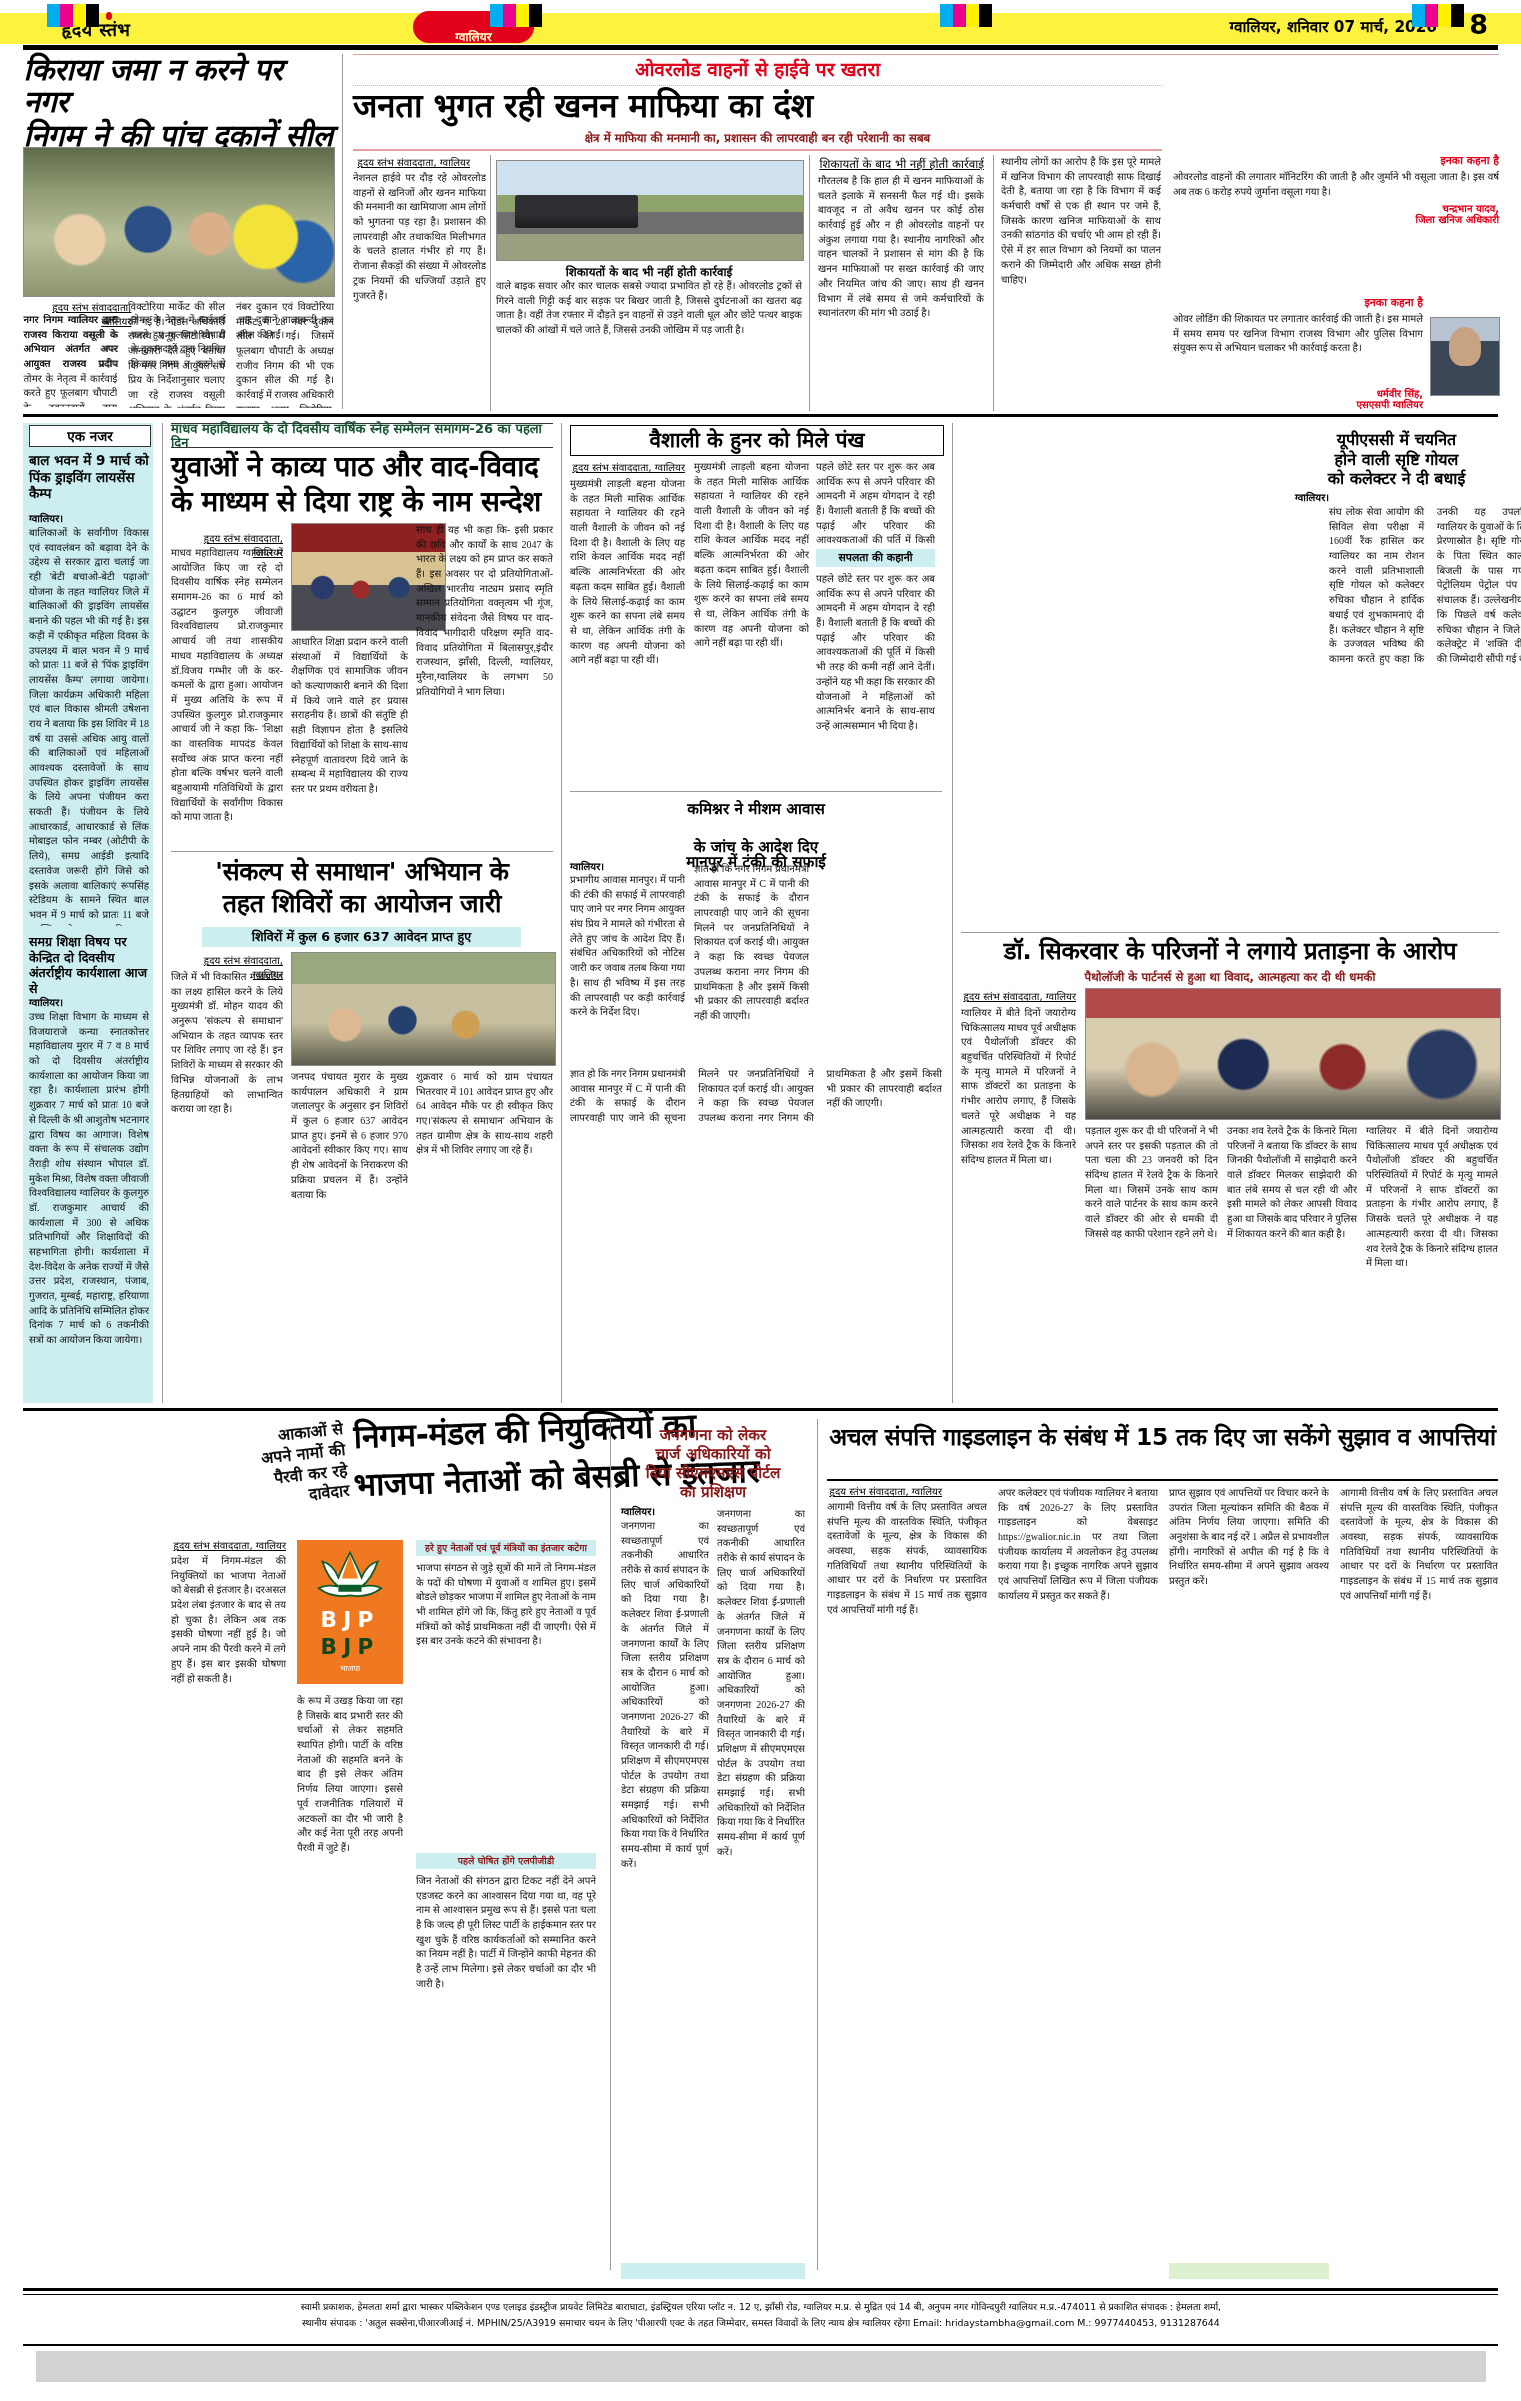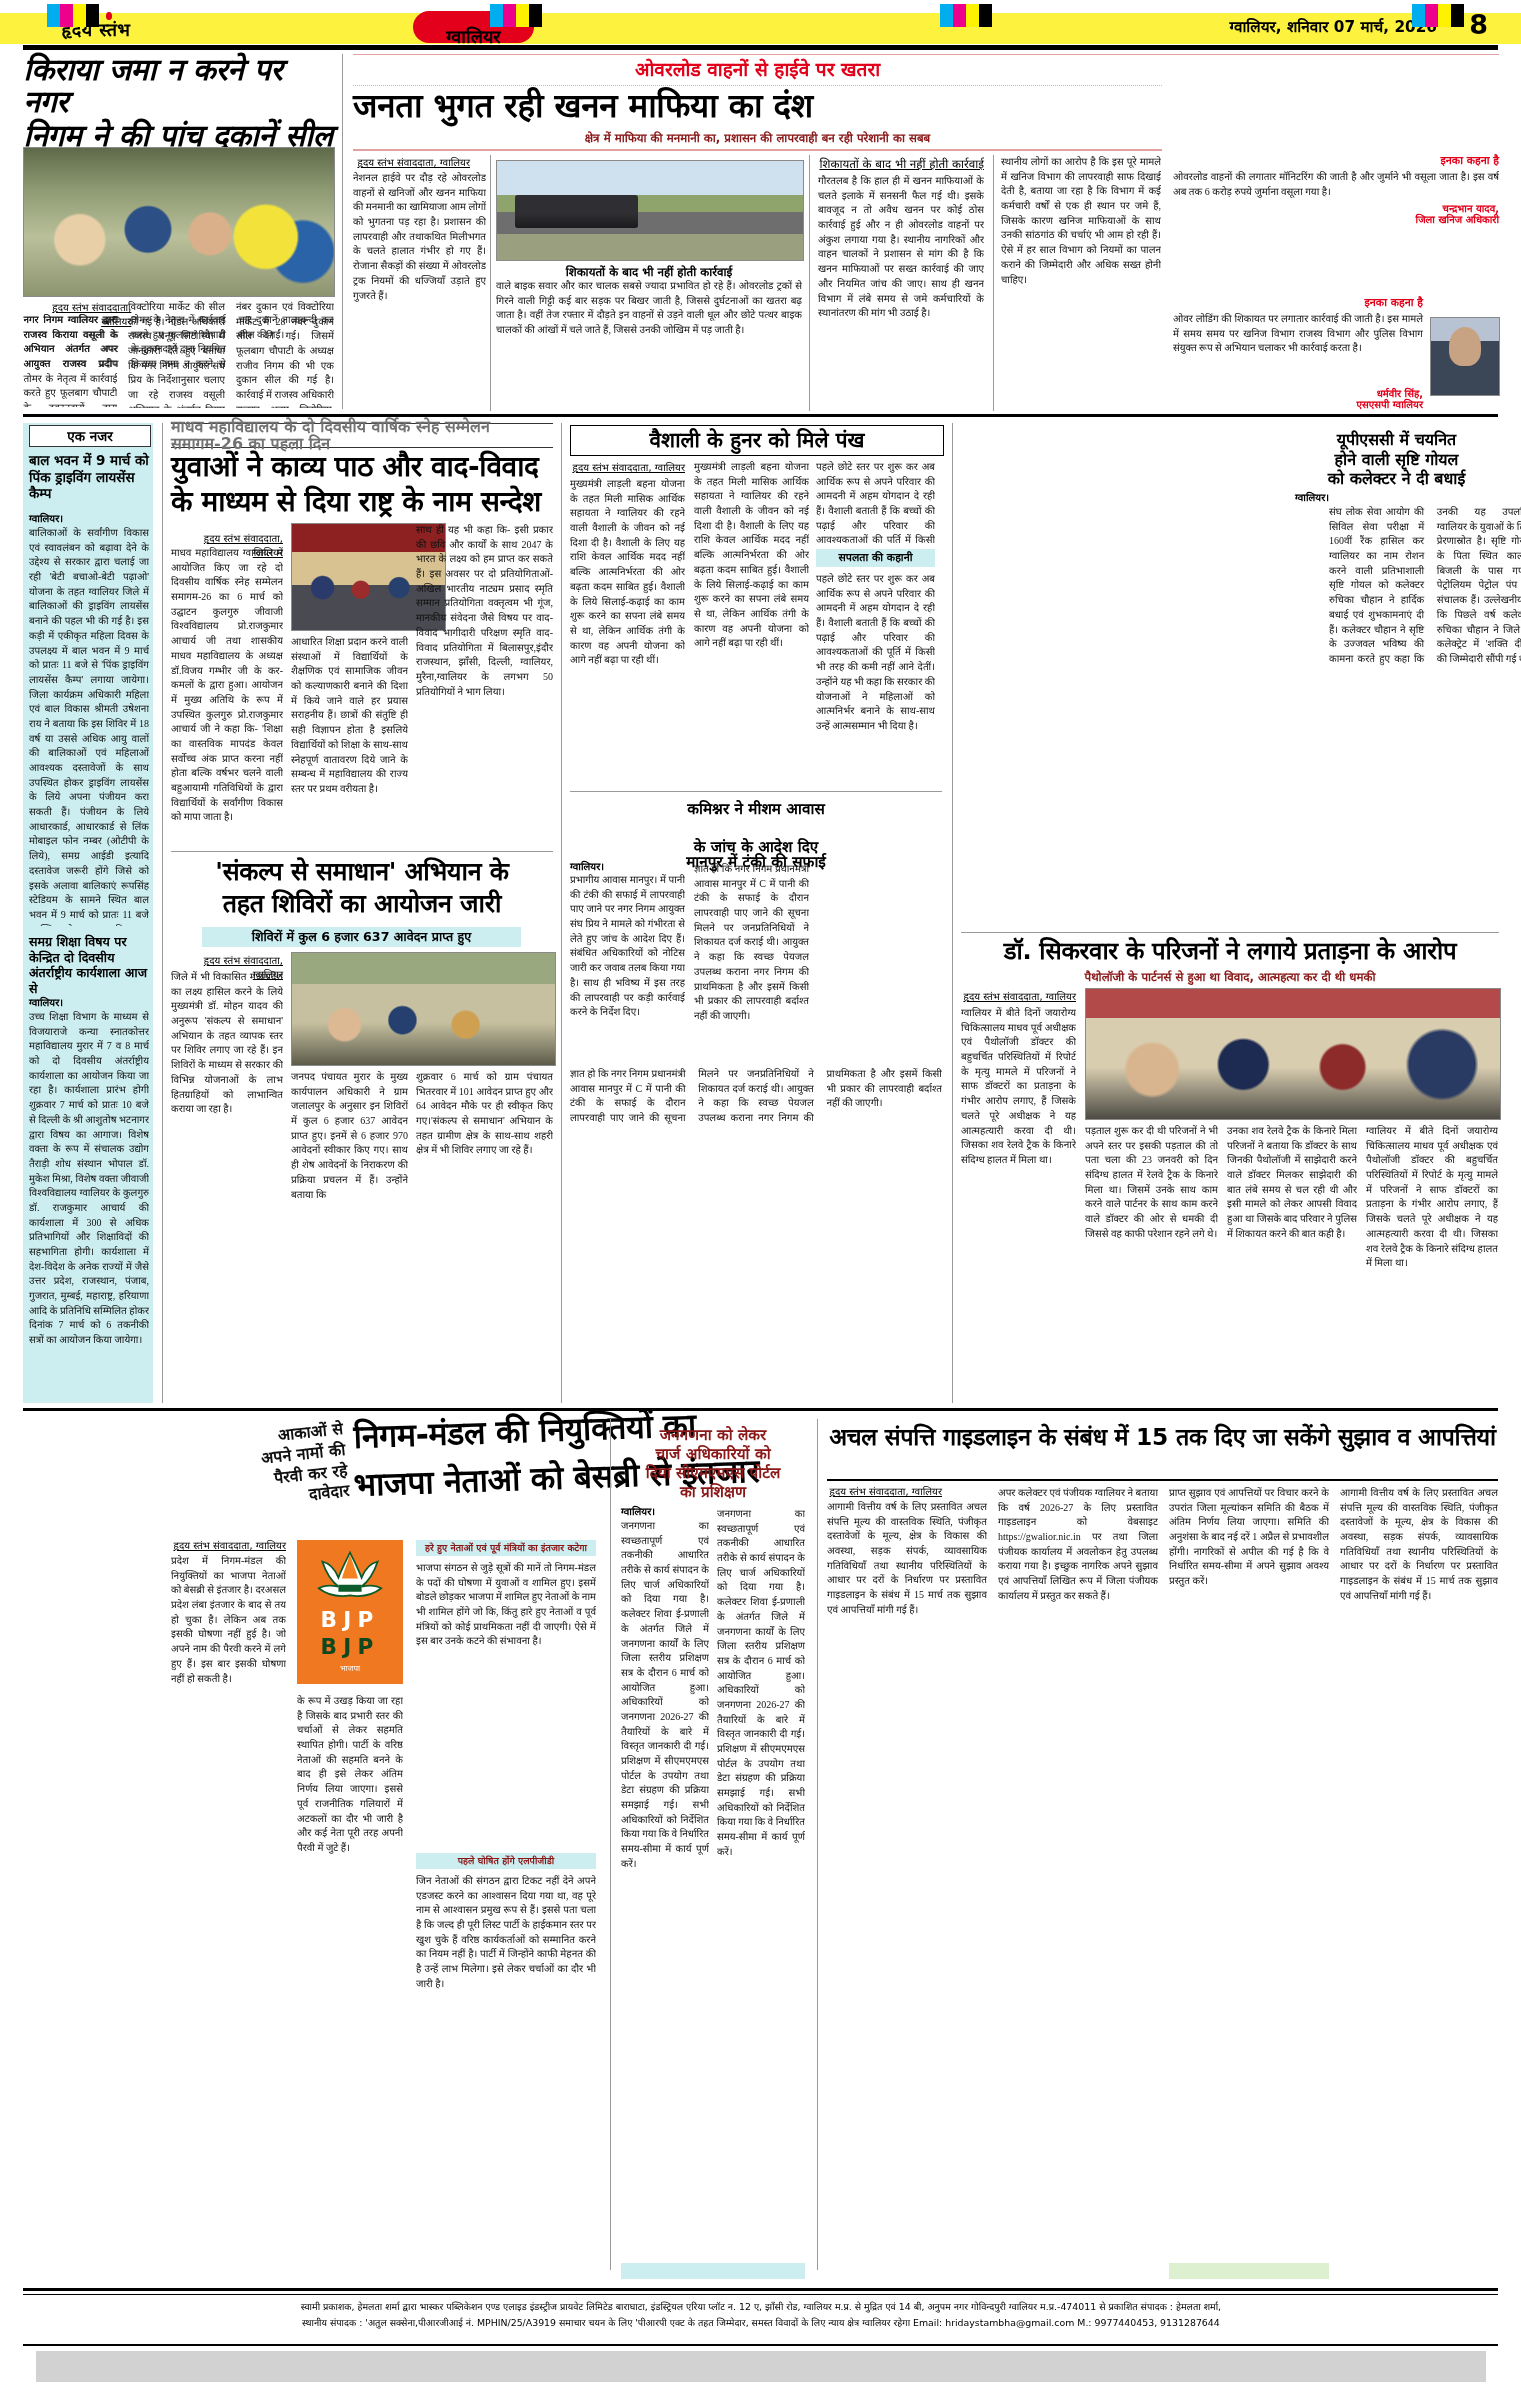--- a/index.html
+++ b/index.html
@@ -12,21 +12,21 @@
   .page{position:relative;width:1522px;height:2401px;background:#fff;}
 
   
   .masthead{position:absolute;left:0;top:12.6px;width:1522px;height:31px;background:#fdf33e;}
   .mast-logo{position:absolute;left:31px;top:14.4px;width:130px;height:29px;background:#fdf33e;
      display:flex;align-items:center;justify-content:center;}
   .mast-logo span{font-weight:bold;font-size:18px;letter-spacing:0.4px;font-family:"DejaVu Sans",sans-serif;}
   .mast-dot{position:absolute;left:106px;top:11.7px;width:6.3px;height:8px;background:#e2001a;border-radius:50%;}
   .mast-city{position:absolute;left:413px;top:10.8px;width:121px;height:32px;background:#e2001a;
      border-radius:21.6px;display:flex;align-items:center;justify-content:center;}
-  .mast-city span{color:#000000;font-weight:bold;font-size:18px;font-family:"DejaVu Sans",sans-serif;margin-top:19px;}
+  .mast-city span{color:#fef9c3;font-weight:bold;font-size:12px;font-family:"DejaVu Sans",sans-serif;margin-top:19px;}
   .mast-date{position:absolute;right:85px;top:16px;font-weight:bold;font-size:15.3px;font-family:"DejaVu Sans",sans-serif;}
   .mast-page{position:absolute;right:34px;top:9px;font-weight:bold;font-size:27px;font-family:"DejaVu Sans",sans-serif;}
   .rule-thick{position:absolute;left:23.4px;width:1475px;height:4.5px;background:#000;}
 
   
   .hl{font-family:"DejaVu Sans",sans-serif;font-weight:bold;line-height:1.06;}
   .body-txt{
     font-family:"Liberation Serif","DejaVu Serif",serif;
     font-size:10px;line-height:1.47;text-align:justify;
     text-justify:inter-word;color:#111;hyphens:auto;
@@ -174,21 +174,21 @@
   <div class="hl" style="position:absolute;left:29px;top:452px;width:120px;font-size:13.5px;line-height:1.24;">बाल भवन में 9 मार्च को पिंक ड्राइविंग लायसेंस कैम्प</div>
   <div class="hl" style="position:absolute;left:29px;top:514px;font-size:10px;">ग्वालियर।</div>
   <div class="body-txt" style="position:absolute;left:29px;top:526px;width:120px;height:400px;overflow:hidden;">बालिकाओं के सर्वांगीण विकास एवं स्वावलंबन को बढ़ावा देने के उद्देश्य से सरकार द्वारा चलाई जा रही 'बेटी बचाओ-बेटी पढ़ाओ' योजना के तहत ग्वालियर जिले में बालिकाओं की ड्राइविंग लायसेंस बनाने की पहल भी की गई है। इस कड़ी में एकीकृत महिला दिवस के उपलक्ष्य में बाल भवन में 9 मार्च को प्रातः 11 बजे से 'पिंक ड्राइविंग लायसेंस कैम्प' लगाया जायेगा। जिला कार्यक्रम अधिकारी महिला एवं बाल विकास श्रीमती उषेशना राय ने बताया कि इस शिविर में 18 वर्ष या उससे अधिक आयु वालों की बालिकाओं एवं महिलाओं आवश्यक दस्तावेजों के साथ उपस्थित होकर ड्राइविंग लायसेंस के लिये अपना पंजीयन करा सकती हैं। पंजीयन के लिये आधारकार्ड, आधारकार्ड से लिंक मोबाइल फोन नम्बर (ओटीपी के लिये), समग्र आईडी इत्यादि दस्तावेज जरूरी होंगे जिसे को इसके अलावा बालिकाएं रूपसिंह स्टेडियम के सामने स्थित बाल भवन में 9 मार्च को प्रातः 11 बजे उपस्थित होकर इस सुविधा का लाभ उठा सकती हैं।</div>
   <div class="hl" style="position:absolute;left:29px;top:934px;width:120px;font-size:12.6px;line-height:1.24;">समग्र शिक्षा विषय पर केन्द्रित दो दिवसीय अंतर्राष्ट्रीय कार्यशाला आज से</div>
   <div class="hl" style="position:absolute;left:29px;top:998px;font-size:10px;">ग्वालियर।</div>
   <div class="body-txt" style="position:absolute;left:29px;top:1010px;width:120px;height:387px;overflow:hidden;">उच्च शिक्षा विभाग के माध्यम से विजयाराजे कन्या स्नातकोत्तर महाविद्यालय मुरार में 7 व 8 मार्च को दो दिवसीय अंतर्राष्ट्रीय कार्यशाला का आयोजन किया जा रहा है। कार्यशाला प्रारंभ होगी शुक्रवार 7 मार्च को प्रातः 10 बजे से दिल्ली के श्री आशुतोष भटनागर द्वारा विषय का आगाज। विशेष वक्ता के रूप में संचालक उद्योग तैराड़ी शोध संस्थान भोपाल डॉ. मुकेश मिश्रा, विशेष वक्ता जीवाजी विश्वविद्यालय ग्वालियर के कुलगुरु डॉ. राजकुमार आचार्य की कार्यशाला में 300 से अधिक प्रतिभागियों और शिक्षाविदों की सहभागिता होगी। कार्यशाला में देश-विदेश के अनेक राज्यों में जैसे उत्तर प्रदेश, राजस्थान, पंजाब, गुजरात, मुम्बई, महाराष्ट्र, हरियाणा आदि के प्रतिनिधि सम्मिलित होकर दिनांक 7 मार्च को 6 तकनीकी सत्रों का आयोजन किया जायेगा।</div>
 
   <div class="divider-v" style="left:162px;top:423px;height:980px;"></div>
 
   <div style="position:absolute;left:171px;top:423px;width:382px;height:23.4px;background:#fff;border-top:0.9px solid #333;border-bottom:0.9px solid #333;display:flex;align-items:center;justify-content:center;">
-    <span class="hl" style="font-size:16px;color:#737373;">माधव महाविद्यालय के दो दिवसीय वार्षिक स्नेह सम्मेलन समागम-26 का पहला दिन</span>
+    <span class="hl" style="font-size:13px;color:#14532d;">माधव महाविद्यालय के दो दिवसीय वार्षिक स्नेह सम्मेलन समागम-26 का पहला दिन</span>
   </div>
   <div class="hl" style="position:absolute;left:171px;top:452px;width:382px;font-size:28px;letter-spacing:-0.4px;">युवाओं ने काव्य पाठ और वाद-विवाद</div>
   <div class="hl" style="position:absolute;left:171px;top:487px;width:382px;font-size:28px;letter-spacing:-0.4px;">के माध्यम से दिया राष्ट्र के नाम सन्देश</div>
   <div class="kicker" style="position:absolute;left:171px;top:531px;width:112px;">हृदय स्तंभ संवाददाता, ग्वालियर</div>
   <div class="photo b ph-stage" style="position:absolute;left:291px;top:523px;width:153px;height:106px;"></div>
   <div class="body-txt" style="position:absolute;left:171px;top:546px;width:112px;height:297px;overflow:hidden;">माधव महाविद्यालय ग्वालियर में आयोजित किए जा रहे दो दिवसीय वार्षिक स्नेह सम्मेलन समागम-26 का 6 मार्च को उद्घाटन कुलगुरु जीवाजी विश्वविद्यालय प्रो.राजकुमार आचार्य जी तथा शासकीय माधव महाविद्यालय के अध्यक्ष डॉ.विजय गम्भीर जी के कर-कमलों के द्वारा हुआ। आयोजन में मुख्य अतिथि के रूप में उपस्थित कुलगुरु प्रो.राजकुमार आचार्य जी ने कहा कि- 'शिक्षा का वास्तविक मापदंड केवल सर्वोच्च अंक प्राप्त करना नहीं होता बल्कि वर्षभर चलने वाली बहुआयामी गतिविधियों के द्वारा विद्यार्थियों के सर्वांगीण विकास को मापा जाता है।</div>
   <div class="body-txt" style="position:absolute;left:291px;top:635px;width:117px;height:209px;overflow:hidden;">आधारित शिक्षा प्रदान करने वाली संस्थाओं में विद्यार्थियों के शैक्षणिक एवं सामाजिक जीवन को कल्याणकारी बनाने की दिशा में किये जाने वाले हर प्रयास सराहनीय हैं। छात्रों की संतुष्टि ही सही विज्ञापन होता है इसलिये विद्यार्थियों को शिक्षा के साथ-साथ स्नेहपूर्ण वातावरण दिये जाने के सम्बन्ध में महाविद्यालय की राज्य स्तर पर प्रथम वरीयता है।</div>
   <div class="body-txt" style="position:absolute;left:416px;top:523px;width:137px;height:320px;overflow:hidden;">साथ ही यह भी कहा कि- इसी प्रकार की छवि और कार्यों के साथ 2047 के भारत के लक्ष्य को हम प्राप्त कर सकते हैं। इस अवसर पर दो प्रतियोगिताओं- अखिल भारतीय नाट्यम प्रसाद स्मृति सम्मान प्रतियोगिता वक्तृत्वम भी गूंज, मानकीय संवेदना जैसे विषय पर वाद-विवाद भागीदारी परिक्षण स्मृति वाद-विवाद प्रतियोगिता में बिलासपुर,इंदौर राजस्थान, झाँसी, दिल्ली, ग्वालियर, मुरैना,ग्वालियर के लगभग 50 प्रतियोगियों ने भाग लिया।</div>
 
   <div class="divider-h" style="left:171px;top:851px;width:382px;"></div>

